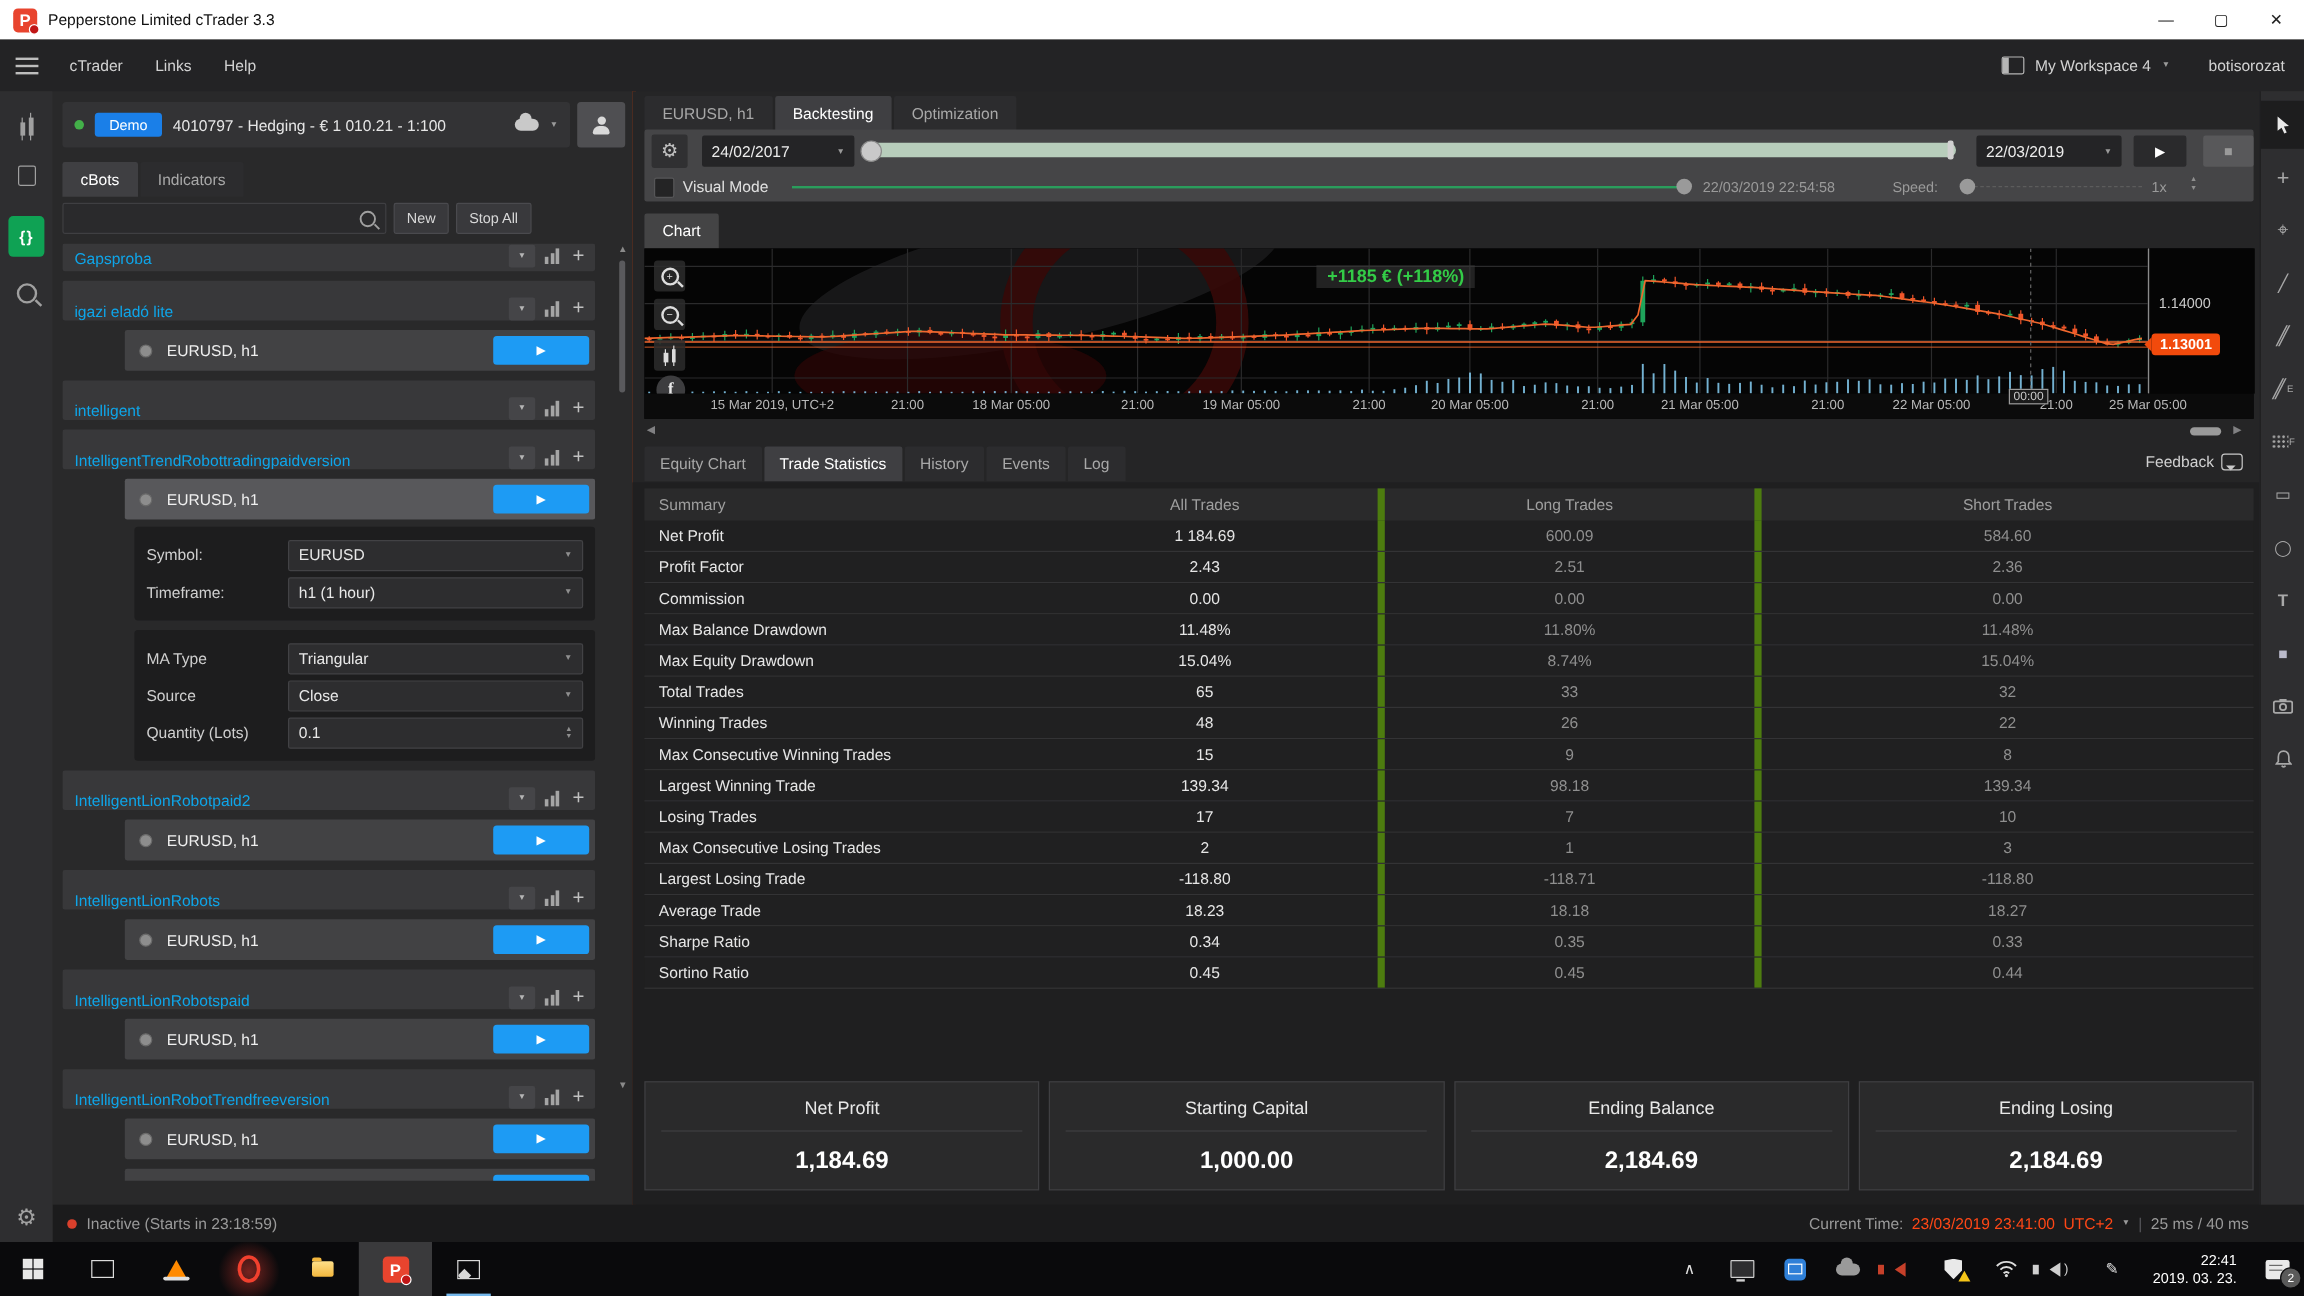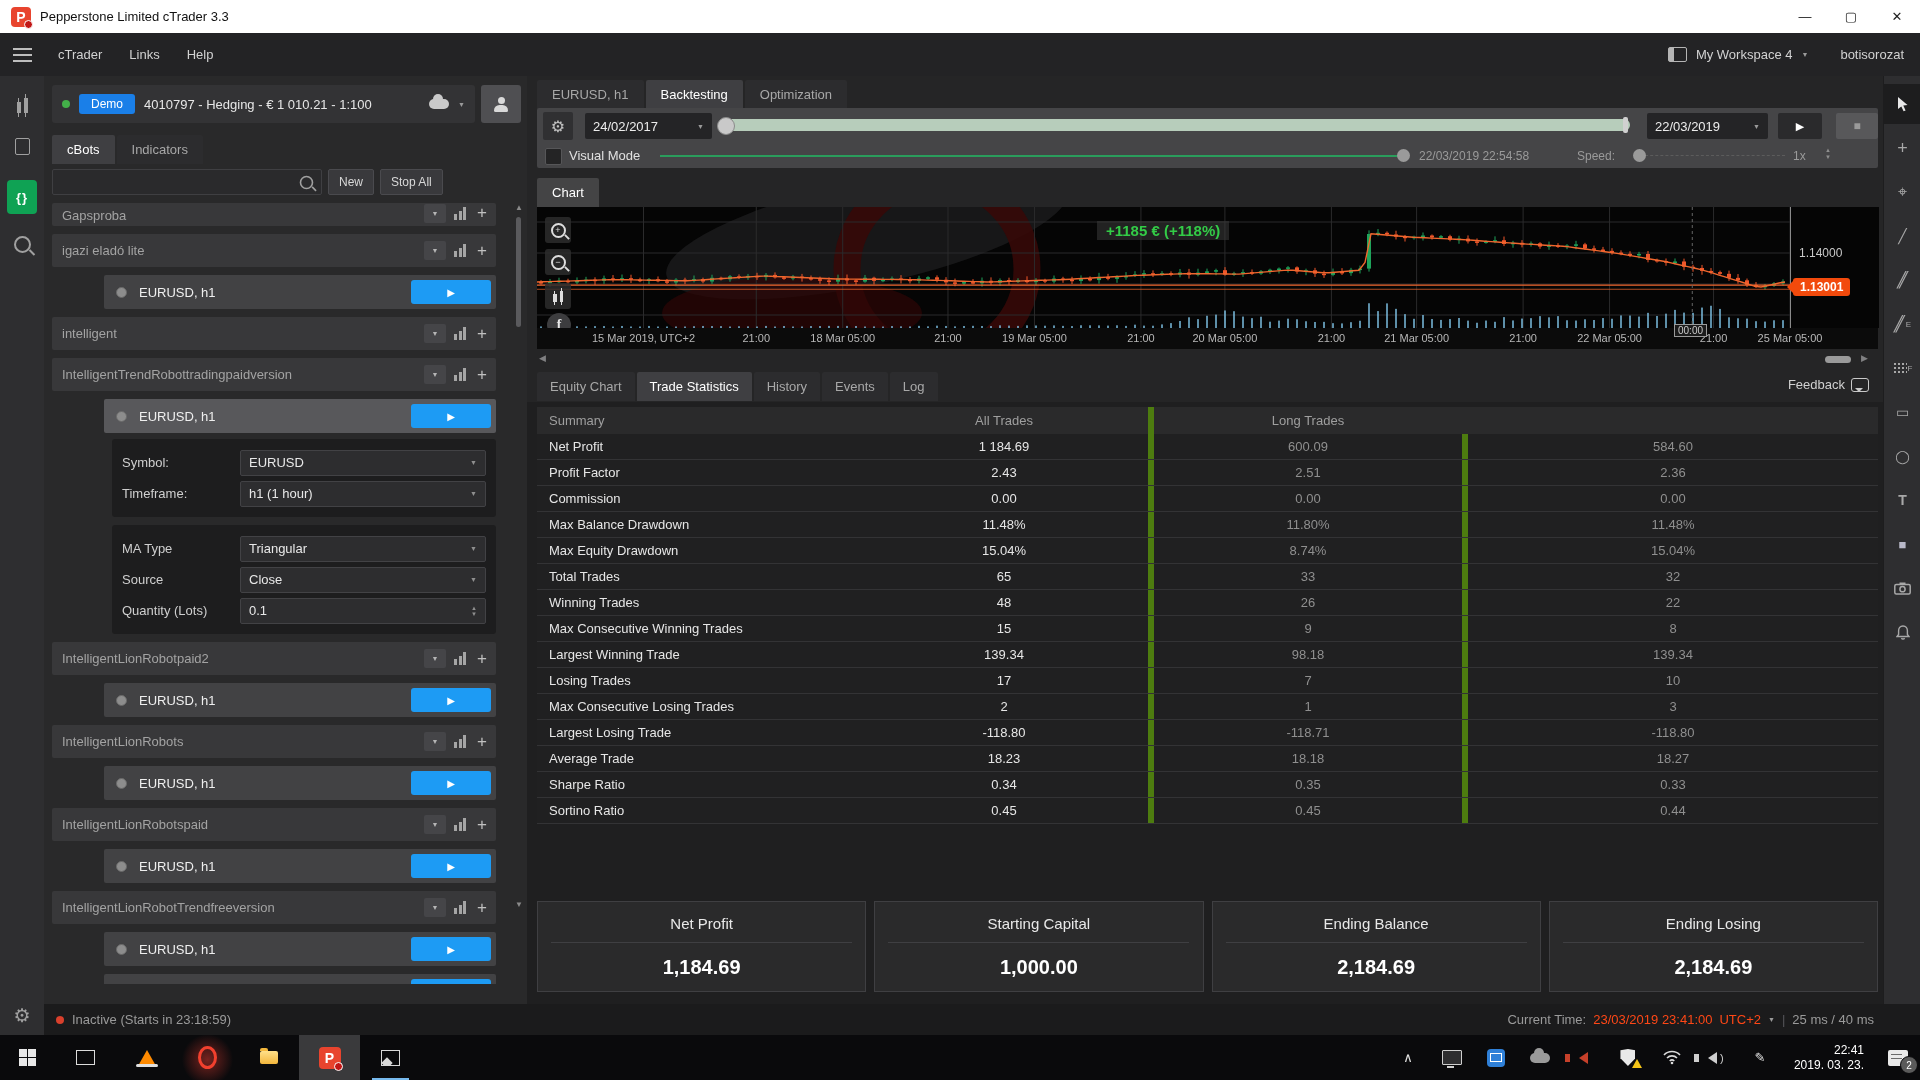--- a/index.html
+++ b/index.html
@@ -57,23 +57,23 @@
   .lp-tabs{position:absolute;left:8px;top:59px;display:flex;gap:2px;}
   .tab{font-size:13px;padding:7px 15px;border-radius:2px 2px 0 0;background:#2c2c2e;color:#a8a8a8;}
   .tab.active{background:#3f3f42;color:#fff;}
   .search-row{position:absolute;left:8px;top:93px;right:8px;height:26px;display:flex;gap:6px;}
   .search-box{width:268px;background:#2a2a2c;border:1px solid #3f3f42;border-radius:2px;display:flex;align-items:center;}
   .search-box input{flex:1;background:transparent;border:none;outline:none;color:#ddd;font-size:12px;padding:0 8px;}
   .search-mag{margin-right:6px;}
   .btn{background:#39393c;border:1px solid #4a4a4e;border-radius:2px;color:#d8d8d8;font-size:12px;
     display:flex;align-items:center;justify-content:center;padding:0 10px;}
   .bot-list{position:absolute;left:8px;top:127px;width:444px;bottom:20px;overflow:hidden;}
-  .bot-head{height:33px;background:#38383a;border-radius:2px;display:flex;align-items:center;margin-bottom:8px;padding:0 6px 0 10px;}
+  .bot-head{height:33px;background:#38383a;border-radius:2px;display:flex;align-items:flex-end;margin-bottom:8px;padding:0 6px 0 10px;}
   .cut-top .bot-head{height:20px;overflow:hidden;align-items:flex-end;padding-bottom:3px;}
-  .bot-name{color:#a3a3a3;font-size:13px;flex:1;white-space:nowrap;overflow:hidden;}
+  .bot-name{color:#0ea5e9;font-size:13px;flex:1;white-space:nowrap;overflow:hidden;}
   .bot-head-controls{display:flex;align-items:center;gap:8px;}
   .bot-caret{width:22px;height:19px;background:#454548;border-radius:2px;color:#b5b5b5;font-size:7px;display:flex;align-items:center;justify-content:center;}
   .bot-hist{display:flex;align-items:flex-end;gap:1.5px;height:13px;}
   .bot-hist i{width:3px;background:#a5a5a5;display:block;}
   .bot-hist i:nth-child(1){height:6px;}.bot-hist i:nth-child(2){height:9px;}.bot-hist i:nth-child(3){height:13px;}
   .bot-add{color:#c0c0c0;font-size:17px;width:16px;text-align:center;}
   .bot-inst{height:34px;margin:0 0 8px 52px;background:#424244;border-radius:2px;display:flex;align-items:center;padding:0 5px 0 12px;}
   .bot-inst.selected{background:#58585b;margin-bottom:6px;}
   .inst-dot{width:9px;height:9px;border-radius:50%;background:#8d8d8d;border:1.5px solid #6a6a6a;}
   .inst-label{color:#efefef;font-size:13px;margin-left:12px;flex:1;}
@@ -1023,20 +1023,21 @@
       <span>Feedback</span>
       <span class="bubble-ic"></span>
     </div>
 
     <div class="stats-panel">
       <div class="stats-table">
         <div class="thead" id="stats-head">
             <div class="c0">Summary</div>
             <div class="c1">All Trades</div>
             <div class="c2">Long Trades</div>
+            <div class="c3">Short Trades</div>
           </div>
         <div id="stats-body">
             <div class="tr">
               <div class="c0">Net Profit</div>
               <div class="c1">1 184.69</div>
               <div class="c2">600.09</div>
               <div class="c3">584.60</div>
             </div>
             <div class="tr">
               <div class="c0">Profit Factor</div>

